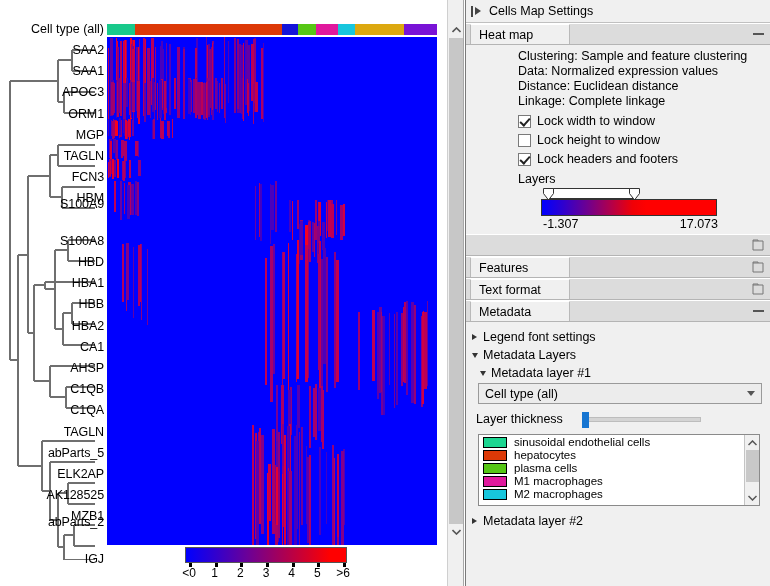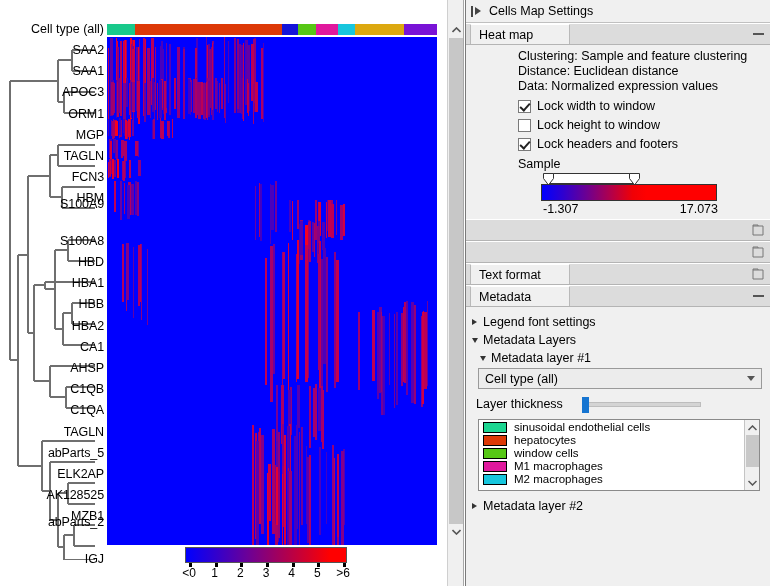--- a/index.html
+++ b/index.html
@@ -611,37 +611,38 @@
       <span class="pt-text">Cells Map Settings</span>
     </div>
 
     <div class="section">
       <div class="sec-head">
         <div class="sec-tab">Heat map</div>
         <div class="minus"></div>
       </div>
       <div class="sec-body">
         <div class="info-line">Clustering: Sample and feature clustering</div>
+        <div class="info-line">Data: Normalized expression values</div>
         <div class="info-line">Distance: Euclidean distance</div>
-        <div class="info-line">Data: Normalized expression values</div>
+        <div class="info-line">Linkage: Complete linkage</div>
 
         <div class="cbrow">
           <span class="cbox checked"></span>
           <span>Lock width to window</span>
         </div>
         <div class="cbrow">
           <span class="cbox"></span>
           <span>Lock height to window</span>
         </div>
         <div class="cbrow">
           <span class="cbox checked"></span>
           <span>Lock headers and footers</span>
         </div>
 
-        <div class="colors-lab">Sample</div>
+        <div class="colors-lab">Layers</div>
 
         <div class="grad-wrap">
           <div class="grad-track"></div>
           <div class="grad-h" style="left:2px;top:0">
             <svg width="11" height="13" viewBox="0 0 11 13">
                 <path d="M0.5 0.5 H10.5 V5.5 L5.5 12 L0.5 5.5 Z" fill="#fff" stroke="#333"></path>
               </svg>
           </div>
           <div class="grad-h" style="left:88px;top:0">
             <svg width="11" height="13" viewBox="0 0 11 13">
@@ -658,20 +659,21 @@
     <div class="section">
       <div class="sec-head">
         <svg class="sec-icon" viewBox="0 0 12 12">
             <path d="M1 2 H11 V11 H1 Z" fill="none" stroke="#777"></path>
             <path d="M1 2 V1 H6 V2" fill="none" stroke="#777"></path>
           </svg>
       </div>
     </div>
     <div class="section">
       <div class="sec-head">
+        <div class="sec-tab">Features</div>
         <svg class="sec-icon" viewBox="0 0 12 12">
             <path d="M1 2 H11 V11 H1 Z" fill="none" stroke="#777"></path>
             <path d="M1 2 V1 H6 V2" fill="none" stroke="#777"></path>
           </svg>
       </div>
     </div>
     <div class="section">
       <div class="sec-head">
         <div class="sec-tab">Text format</div>
         <svg class="sec-icon" viewBox="0 0 12 12">
@@ -721,21 +723,21 @@
               <div class="ll-row">
                 <span class="ll-sw" style="background: rgb(28, 214, 145);"></span>
                 <span>sinusoidal endothelial cells</span>
               </div>
               <div class="ll-row">
                 <span class="ll-sw" style="background: rgb(221, 57, 7);"></span>
                 <span>hepatocytes</span>
               </div>
               <div class="ll-row">
                 <span class="ll-sw" style="background: rgb(86, 199, 21);"></span>
-                <span>window cells</span>
+                <span>plasma cells</span>
               </div>
               <div class="ll-row">
                 <span class="ll-sw" style="background: rgb(224, 24, 157);"></span>
                 <span>M1 macrophages</span>
               </div>
               <div class="ll-row">
                 <span class="ll-sw" style="background: rgb(23, 198, 221);"></span>
                 <span>M2 macrophages</span>
               </div>
             </div>

